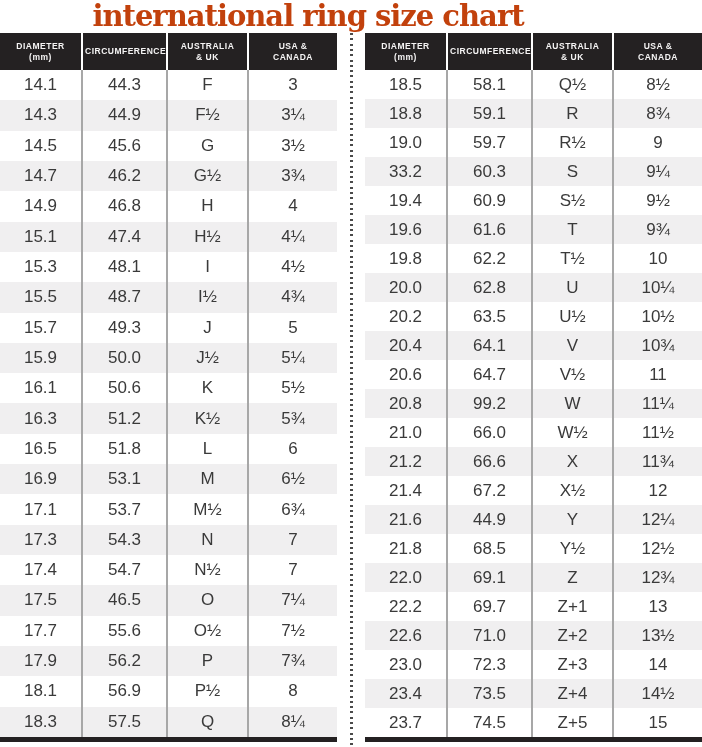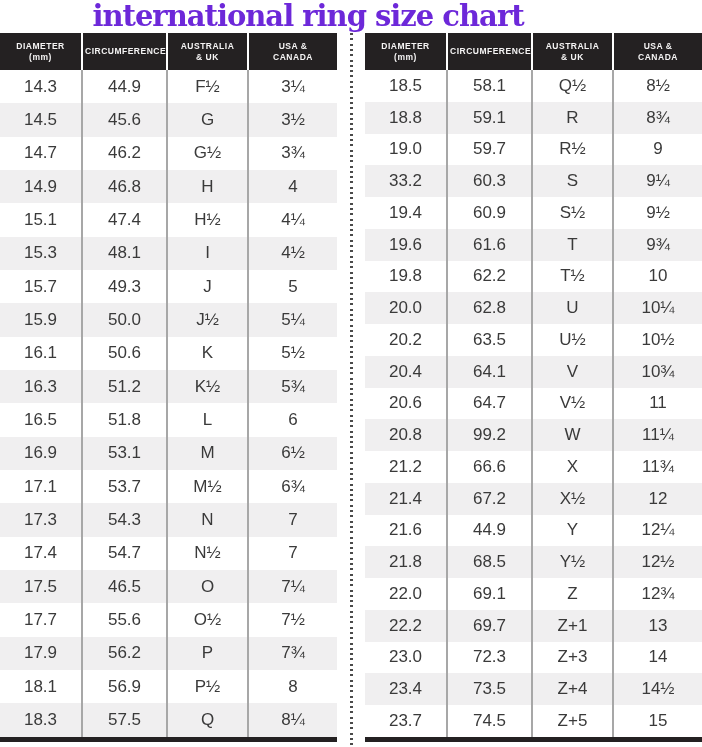--- a/index.html
+++ b/index.html
@@ -12,21 +12,21 @@
     height: 747px;
     overflow: hidden;
     font-family: "Liberation Sans", sans-serif;
   }
   .page-title {
     font-family: "DejaVu Serif", serif;
     font-weight: 700;
     font-size: 29px;
     letter-spacing: -1px;
     line-height: 32px;
-    color: #6d28d9;
+    color: #c2410c;
     text-align: center;
     margin: 0;
     height: 33px;
     padding-right: 86px;
     white-space: nowrap;
   }
   .tables-wrap {
     display: flex;
     align-items: stretch;
     height: 714px;
@@ -113,20 +113,26 @@
           <span class="hline">&amp; UK</span>
         </th>
         <th>
           <span class="hline">USA &amp;</span>
           <span class="hline">CANADA</span>
         </th>
       </tr>
     </thead>
     <tbody>
 
+    <tr>
+        <td>14.1</td>
+        <td>44.3</td>
+        <td>F</td>
+        <td>3</td>
+      </tr>
         <tr>
         <td>14.3</td>
         <td>44.9</td>
         <td>F½</td>
         <td>3¼</td>
       </tr>
         <tr>
         <td>14.5</td>
         <td>45.6</td>
         <td>G</td>
@@ -148,20 +154,26 @@
         <td>15.1</td>
         <td>47.4</td>
         <td>H½</td>
         <td>4¼</td>
       </tr>
         <tr>
         <td>15.3</td>
         <td>48.1</td>
         <td>I</td>
         <td>4½</td>
+      </tr>
+        <tr>
+        <td>15.5</td>
+        <td>48.7</td>
+        <td>I½</td>
+        <td>4¾</td>
       </tr>
         <tr>
         <td>15.7</td>
         <td>49.3</td>
         <td>J</td>
         <td>5</td>
       </tr>
         <tr>
         <td>15.9</td>
         <td>50.0</td>
@@ -341,20 +353,26 @@
         <td>V½</td>
         <td>11</td>
       </tr>
         <tr>
         <td>20.8</td>
         <td>99.2</td>
         <td>W</td>
         <td>11¼</td>
       </tr>
         <tr>
+        <td>21.0</td>
+        <td>66.0</td>
+        <td>W½</td>
+        <td>11½</td>
+      </tr>
+        <tr>
         <td>21.2</td>
         <td>66.6</td>
         <td>X</td>
         <td>11¾</td>
       </tr>
         <tr>
         <td>21.4</td>
         <td>67.2</td>
         <td>X½</td>
         <td>12</td>
@@ -377,20 +395,26 @@
         <td>Z</td>
         <td>12¾</td>
       </tr>
         <tr>
         <td>22.2</td>
         <td>69.7</td>
         <td>Z+1</td>
         <td>13</td>
       </tr>
         <tr>
+        <td>22.6</td>
+        <td>71.0</td>
+        <td>Z+2</td>
+        <td>13½</td>
+      </tr>
+        <tr>
         <td>23.0</td>
         <td>72.3</td>
         <td>Z+3</td>
         <td>14</td>
       </tr>
         <tr>
         <td>23.4</td>
         <td>73.5</td>
         <td>Z+4</td>
         <td>14½</td>

